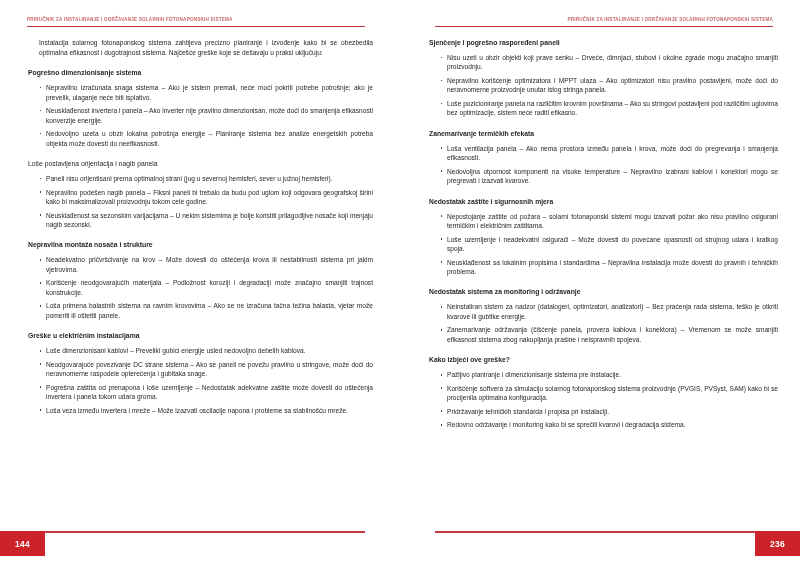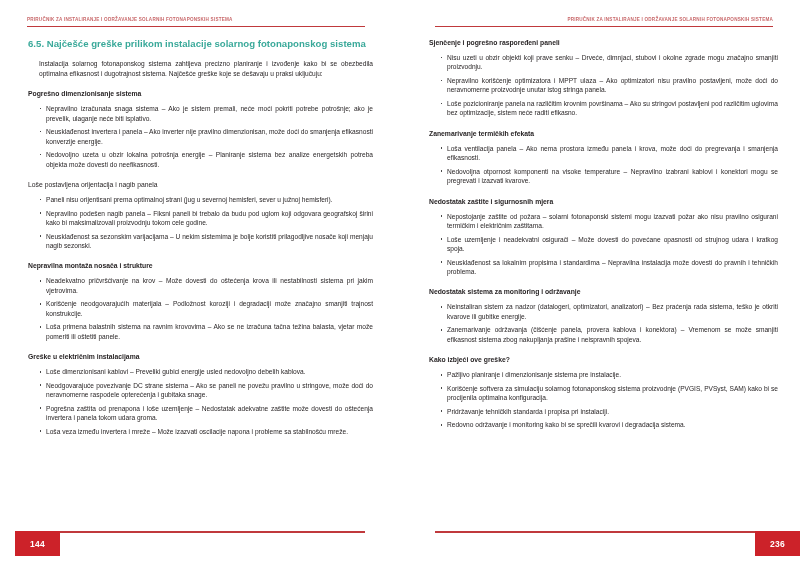--- a/index.html
+++ b/index.html
@@ -72,21 +72,21 @@
     height: 25px;
     background: #cc2229;
     color: #ffffff;
     font-size: 8.5px;
     font-weight: 700;
     letter-spacing: 0.3px;
     display: flex;
     align-items: center;
     justify-content: center;
   }
-  .page-left .folio { left: 0; margin-left: 15px; }
+  .page-left .folio { left: 0; }
   .page-right .folio { right: 0; }
 
   
   .col {
     position: absolute;
     top: 38px;
     bottom: 42px;
   }
   .page-left .col { left: 28px; right: 27px; }
   .page-right .col { left: 29px; right: 22px; }
@@ -149,21 +149,20 @@
 <div class="spread">
 
   <div class="page page-left">
 
     <div class="runhead">
       <div class="runhead-text">PRIRUČNIK ZA INSTALIRANJE I ODRŽAVANJE SOLARNIH FOTONAPONSKIH SISTEMA</div>
       <div class="runhead-rule"></div>
     </div>
 
     <div class="col">
-      <h2 class="chapter-title">6.5. Najčešće greške prilikom instalacije solarnog fotonaponskog sistema</h2>
       <p class="intro">Instalacija solarnog fotonaponskog sistema zahtijeva precizno planiranje i izvođenje kako bi se obezbedila optimalna efikasnost i dugotrajnost sistema. Najčešće greške koje se dešavaju u praksi uključuju:</p>
       <div id="left-sections">
           <h3 class="sec">Pogrešno dimenzionisanje sistema</h3>
           <ul class="bul">
             <li>Nepravilno izračunata snaga sistema – Ako je sistem premali, neće moći pokriti potrebe potrošnje; ako je prevelik, ulaganje neće biti isplativo.</li>
             <li>Neusklađenost invertera i panela – Ako inverter nije pravilno dimenzionisan, može doći do smanjenja efikasnosti konverzije energije.</li>
             <li>Nedovoljno uzeta u obzir lokalna potrošnja energije – Planiranje sistema bez analize energetskih potreba objekta može dovesti do neefikasnosti.</li>
           </ul>
           <h3 class="sec light">Loše postavljena orijentacija i nagib panela</h3>
           <ul class="bul">

